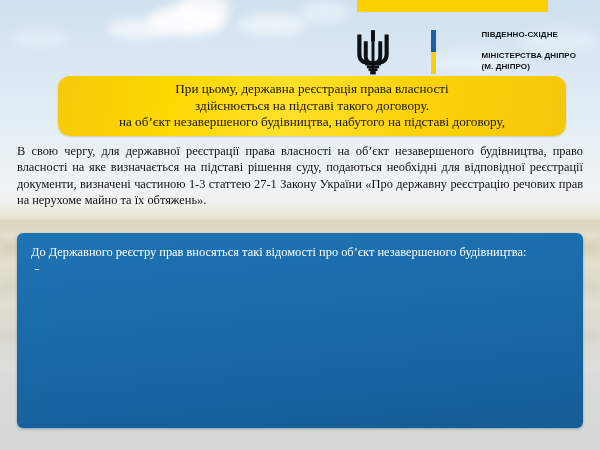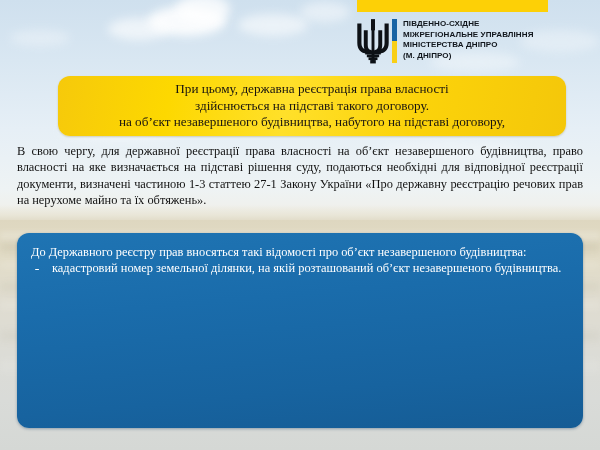--- a/index.html
+++ b/index.html
@@ -48,22 +48,22 @@
   .fd1{top:244px;height:7px;}
   .fd2{top:284px;height:6px;opacity:.7;}
   .fd3{top:332px;height:8px;opacity:.5;}
 
   
   .top-yellow-bar{
     position:absolute;left:357px;top:0;width:191px;height:12px;
     background:#fdd006;
   }
   .logo-block{
-    position:absolute;left:356px;top:18px;width:220px;height:50px;
-    display:flex;align-items:flex-start;
+    position:absolute;left:356px;top:29px;width:220px;height:50px;
+    display:flex;align-items:flex-start;justify-content:space-between;
   }
   .tryzub{width:34px;height:46px;flex:0 0 34px;}
   .flagbar{
     width:5px;height:44px;margin:1px 6px 0 2px;flex:0 0 5px;
     background:linear-gradient(180deg,#1763a4 0%,#1763a4 50%,#f9cf16 50%,#f9cf16 100%);
   }
   .logo-text{
     font-family:"Liberation Sans", sans-serif;
     font-weight:bold;color:#10151b;
     font-size:8px;line-height:10.5px;letter-spacing:.1px;
@@ -86,21 +86,21 @@
   
   .plain-block{
     position:absolute;left:17px;top:143px;width:566px;
     color:#121212;font-size:12.4px;line-height:16.3px;
     text-align:justify;text-justify:inter-word;
   }
 
   
   .blue-box{
     position:absolute;left:17px;top:233px;width:566px;height:195px;
-    border-radius:12px;
+    border-radius:6px;
     background:linear-gradient(175deg,#1f74b3 0%,#1a6cab 35%,#17639f 75%,#155c95 100%);
     box-shadow:0 1px 3px rgba(10,50,90,.35);
     padding:11px 14px 10px 14px;
     box-sizing:border-box;
     color:#ffffff;
   }
   .blue-box p{margin:0;font-size:12.4px;line-height:16.2px;text-align:justify;text-justify:inter-word;}
   .bullets{margin:0;padding:0;list-style:none;}
   .bullets li{
     position:relative;padding-left:21px;
@@ -151,21 +151,21 @@
           <path d="M16 58 L44 58 L44 65 L16 65 Z"></path>
           <path d="M19 65 L41 65 L41 70 L19 70 Z"></path>
           <path d="M22 70 L38 70 L38 75 L22 75 Z"></path>
           <path d="M25 75 L35 75 L35 81 L25 81 Z"></path>
         </g>
       </svg>
     </span>
     <span class="flagbar"></span>
     <span class="logo-text">
       <span>ПІВДЕННО-СХІДНЕ</span><br>
-      <span>МІЖРЕГІОНАЛЬНЕ УПРАВЛІННЯ</span><br>
+      <br>
       <span>МІНІСТЕРСТВА ДНІПРО</span><br>
       <span>(М. ДНІПРО)</span>
     </span>
   </div>
 
   <div class="yellow-box">
     <div class="line">При цьому, державна реєстрація права власності</div>
     <div class="line">здійснюється на підставі такого договору.</div>
     <div class="line">на об’єкт незавершеного будівництва, набутого на підставі договору,</div>
   </div>
@@ -173,19 +173,18 @@
   <div class="plain-block">В свою чергу, для державної реєстрації права власності на об’єкт незавершеного будівництва, право власності на яке визначається на підставі рішення суду, подаються необхідні для відповідної реєстрації документи, визначені частиною 1-3 статтею 27-1 Закону України «Про державну реєстрацію речових прав на нерухоме майно та їх обтяжень».</div>
 
   <div class="blue-box">
     <p>До Державного реєстру прав вносяться такі відомості про об’єкт незавершеного будівництва:</p>
     <ul class="bullets">
       <li>
         <span class="dash">-</span>
       </li>
       <li>
         <span class="dash">-</span>
-        <span>кадастровий номер земельної ділянки, на якій розташований об’єкт незавершеного будівництва.</span>
       </li>
     </ul>
     <div class="gap"></div>
   </div>
 
 </div>
 
 </body></html>

